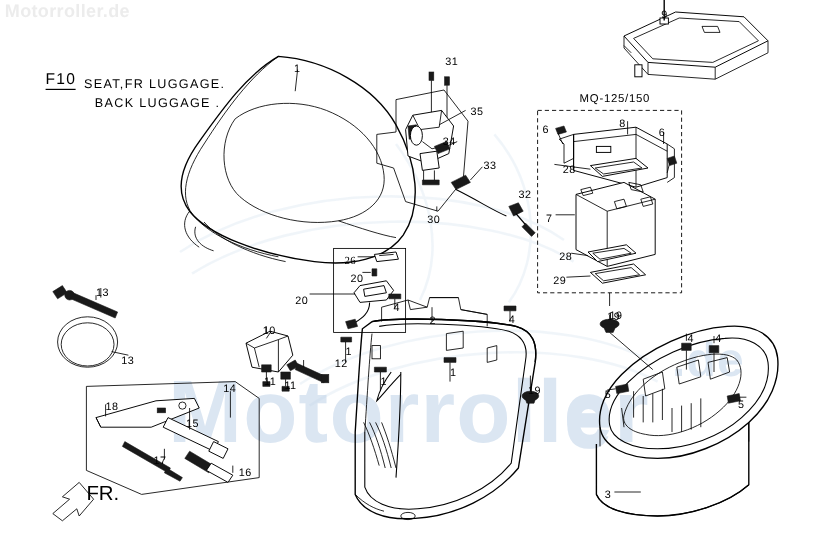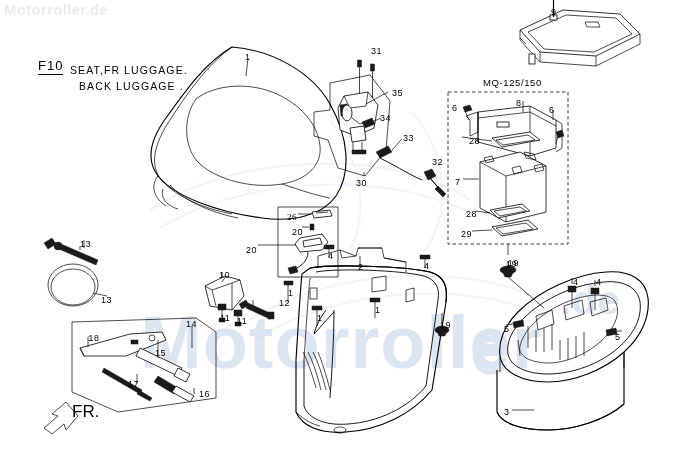--- a/index.html
+++ b/index.html
@@ -354,21 +354,21 @@
   <div class="ttl-line" style="left:66px;top:80px;margin-left:13px;">BACK LUGGAGE .</div>
 
   <div class="sub" style="left:483px;top:77px;">MQ-125/150</div>
 
   <div class="lbl" style="left:72px;top:402px;font-size:17px;letter-spacing:0;">FR.</div>
 
   <div id="callout-layer">
       <div class="lbl" style="left: 245px; top: 52px;">1</div>
       <div class="lbl" style="left: 371px; top: 46px;">31</div>
       <div class="lbl" style="left: 392px; top: 88px;">35</div>
-      <div class="lbl" style="left: 380px; top: 113px;">34</div>
+      <div class="lbl" style="left: 369px; top: 113px;">34</div>
       <div class="lbl" style="left: 403px; top: 133px;">33</div>
       <div class="lbl" style="left: 432px; top: 157px;">32</div>
       <div class="lbl" style="left: 356px; top: 178px;">30</div>
       <div class="lbl" style="left: 551px; top: 7px;">9</div>
       <div class="lbl" style="left: 452px; top: 103px;">6</div>
       <div class="lbl" style="left: 516px; top: 98px;">8</div>
       <div class="lbl" style="left: 549px; top: 105px;">6</div>
       <div class="lbl" style="left: 469px; top: 136px;">28</div>
       <div class="lbl" style="left: 455px; top: 177px;">7</div>
       <div class="lbl" style="left: 466px; top: 209px;">28</div>
@@ -377,21 +377,21 @@
       <div class="lbl" style="left: 80px; top: 239px;">13</div>
       <div class="lbl" style="left: 101px; top: 295px;">13</div>
       <div class="lbl" style="left: 219px; top: 270px;">10</div>
       <div class="lbl" style="left: 220px; top: 313px;">11</div>
       <div class="lbl" style="left: 237px; top: 316px;">11</div>
       <div class="lbl" style="left: 251px; top: 298px; margin-left: 28px;">12</div>
       <div class="lbl" style="left: 246px; top: 245px;">20</div>
       <div class="lbl" style="left: 287px; top: 212px; font-family: Liberation Serif, serif;">26</div>
       <div class="lbl" style="left: 292px; top: 227px;">20</div>
       <div class="lbl" style="left: 186px; top: 319px;">14</div>
-      <div class="lbl" style="left: 88px; top: 334px; font-family: Liberation Mono, monospace;">18</div>
+      <div class="lbl" style="left: 88px; top: 334px;">18</div>
       <div class="lbl" style="left: 155px; top: 348px;">15</div>
       <div class="lbl" style="left: 128px; top: 379px;">17</div>
       <div class="lbl" style="left: 199px; top: 389px;">16</div>
       <div class="lbl" style="left: 358px; top: 262px;">2</div>
       <div class="lbl" style="left: 288px; top: 288px;">1</div>
       <div class="lbl" style="left: 317px; top: 313px;">1</div>
       <div class="lbl" style="left: 375px; top: 305px;">1</div>
       <div class="lbl" style="left: 328px; top: 251px;">4</div>
       <div class="lbl" style="left: 424px; top: 261px;">4</div>
       <div class="lbl" style="left: 440px; top: 320px;">19</div>

